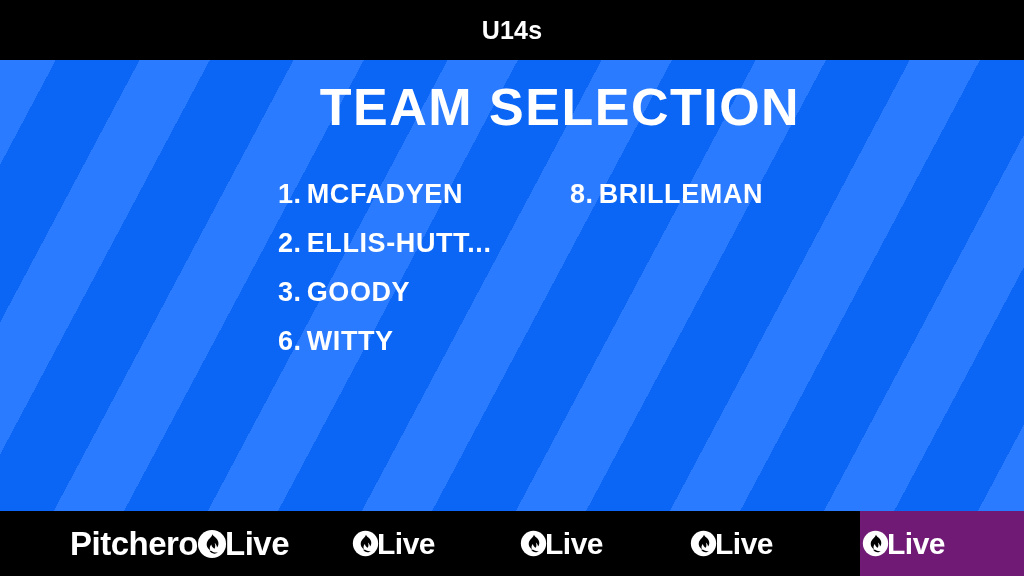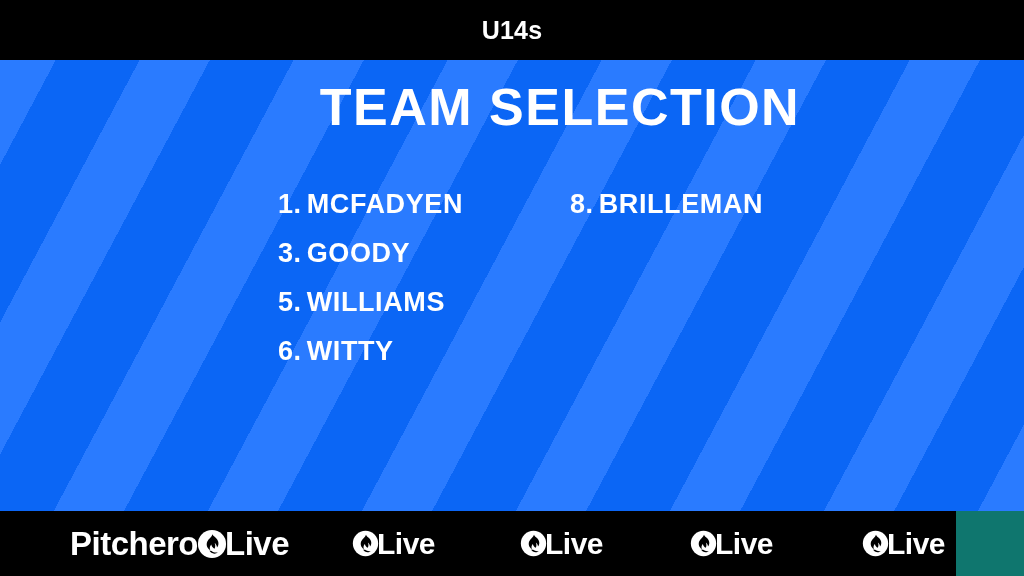--- a/index.html
+++ b/index.html
@@ -10,21 +10,21 @@
   }
   body {
     font-family: "Liberation Sans", sans-serif;
   }
 
   #stage {
     position: relative;
     width: 1024px;
     height: 576px;
     overflow: hidden;
-    background: #0f766e;
+    background: #701a75;
   }
 
   
   .topbar {
     position: absolute;
     left: 0; top: 0;
     width: 1024px;
     height: 60px;
     background: #000000;
     display: flex;
@@ -81,21 +81,21 @@
     text-transform: uppercase;
     font-family: "Liberation Sans", sans-serif;
     white-space: nowrap;
     margin-left: 48px;
   }
 
   
   .roster {
     position: absolute;
     left: 278px;
-    top: 120px;
+    top: 110px;
     width: 700px;
     display: flex;
     flex-direction: row;
     align-items: flex-start;
   }
   .roster-col {
     display: flex;
     flex-direction: column;
   }
   .roster-col.col-left  { width: 292px; }
@@ -112,21 +112,21 @@
     text-transform: uppercase;
     font-family: "Liberation Sans", sans-serif;
   }
   .player .num { margin-right: 5px; }
 
   
   .bottombar {
     position: absolute;
     left: 0;
     top: 511px;
-    width: 956px;
+    width: 860px;
     height: 65px;
     background: #000000;
   }
   .logo-row {
     position: absolute;
     left: 0; top: 0;
     width: 1024px;
     height: 65px;
     display: flex;
     align-items: center;
@@ -181,24 +181,24 @@
 
     <div class="heading">TEAM SELECTION</div>
 
     <div class="roster">
 
       <div class="roster-col col-left">
         <div class="player">
           <span class="num">1.</span><span>MCFADYEN</span>
         </div>
         <div class="player">
+          <span class="num">2.</span><span>ELLIS-HUTT...</span>
+        </div>
+        <div class="player">
           <span class="num">3.</span><span>GOODY</span>
-        </div>
-        <div class="player">
-          <span class="num">5.</span><span>WILLIAMS</span>
         </div>
         <div class="player">
           <span class="num">6.</span><span>WITTY</span>
         </div>
       </div>
 
       <div class="roster-col col-right">
         <div class="player">
           <span class="num">8.</span><span>BRILLEMAN</span>
         </div>

